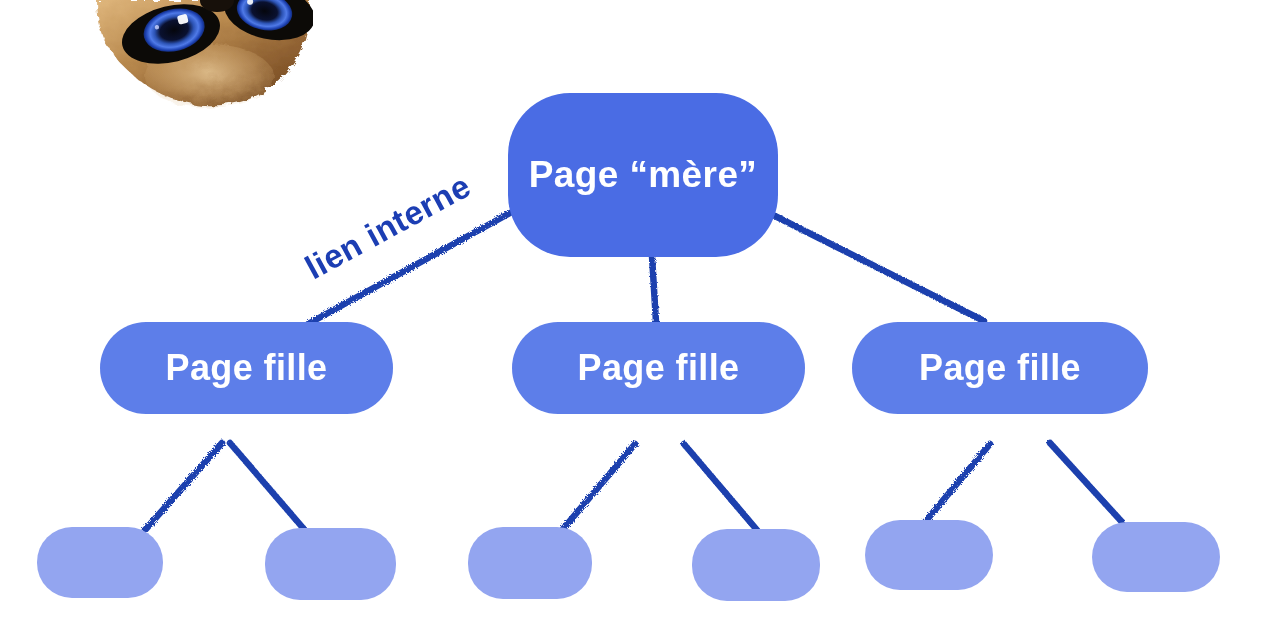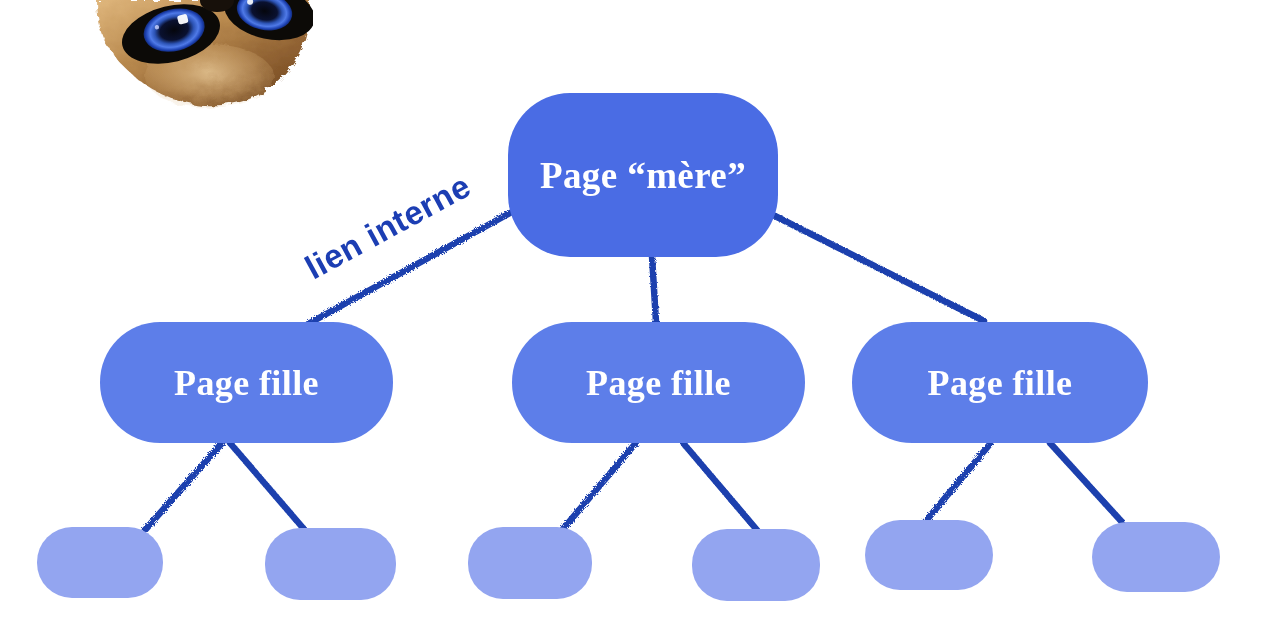--- a/index.html
+++ b/index.html
@@ -1,25 +1,25 @@
 <!DOCTYPE html>
 <html><head>
 <meta charset="utf-8">
 <style>
   html,body{margin:0;padding:0;}
   body{font-family:"Liberation Sans", sans-serif; background:#ffffff;}
   #stage{position:relative;width:1272px;height:620px;overflow:hidden;background:#ffffff;}
 
   .node{position:absolute;display:flex;align-items:center;justify-content:center;
         color:#ffffff;font-weight:bold;text-align:center;}
-  .node .lbl{letter-spacing:0.4px;font-family:Liberation Serif, serif;}
+  .node .lbl{letter-spacing:0.4px;}
 
   #root-node{left:508px;top:93px;width:270px;height:164px;border-radius:62px;
              background:#4a6ce4;font-size:37px;z-index:3;}
-  .child-pill{top:322px;height:121px;border-radius:60px;background:#5d7ee9;
+  .child-pill{top:322px;height:92px;border-radius:60px;background:#5d7ee9;
               font-size:36px;z-index:3;}
   #child-node-1{left:100px;width:293px;}
   #child-node-2{left:512px;width:293px;}
   #child-node-3{left:852px;width:296px;}
 
   .small-pill{position:absolute;border-radius:35px;background:#93a5f0;z-index:3;}
   #gc-1{left:37px; top:527px;width:126px;height:71px;}
   #gc-2{left:265px;top:528px;width:131px;height:72px;}
   #gc-3{left:468px;top:527px;width:124px;height:72px;}
   #gc-4{left:692px;top:529px;width:128px;height:72px;}

